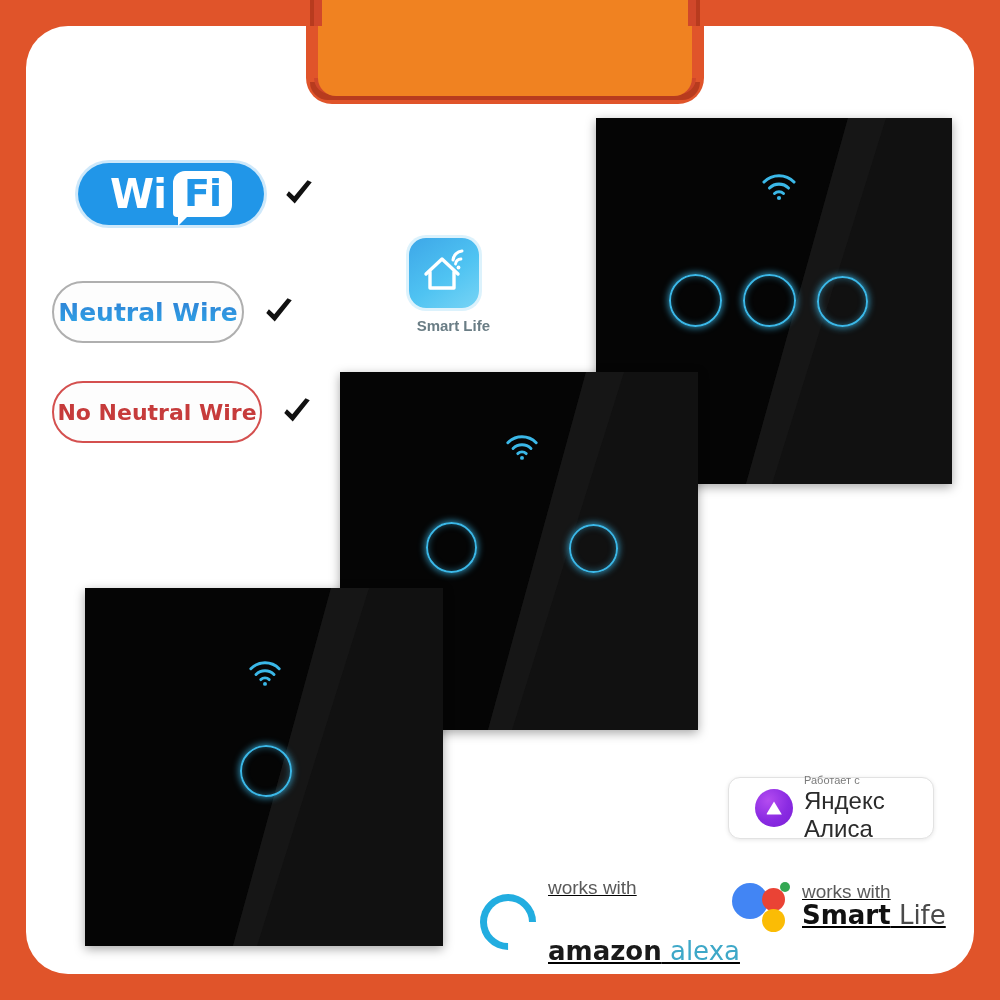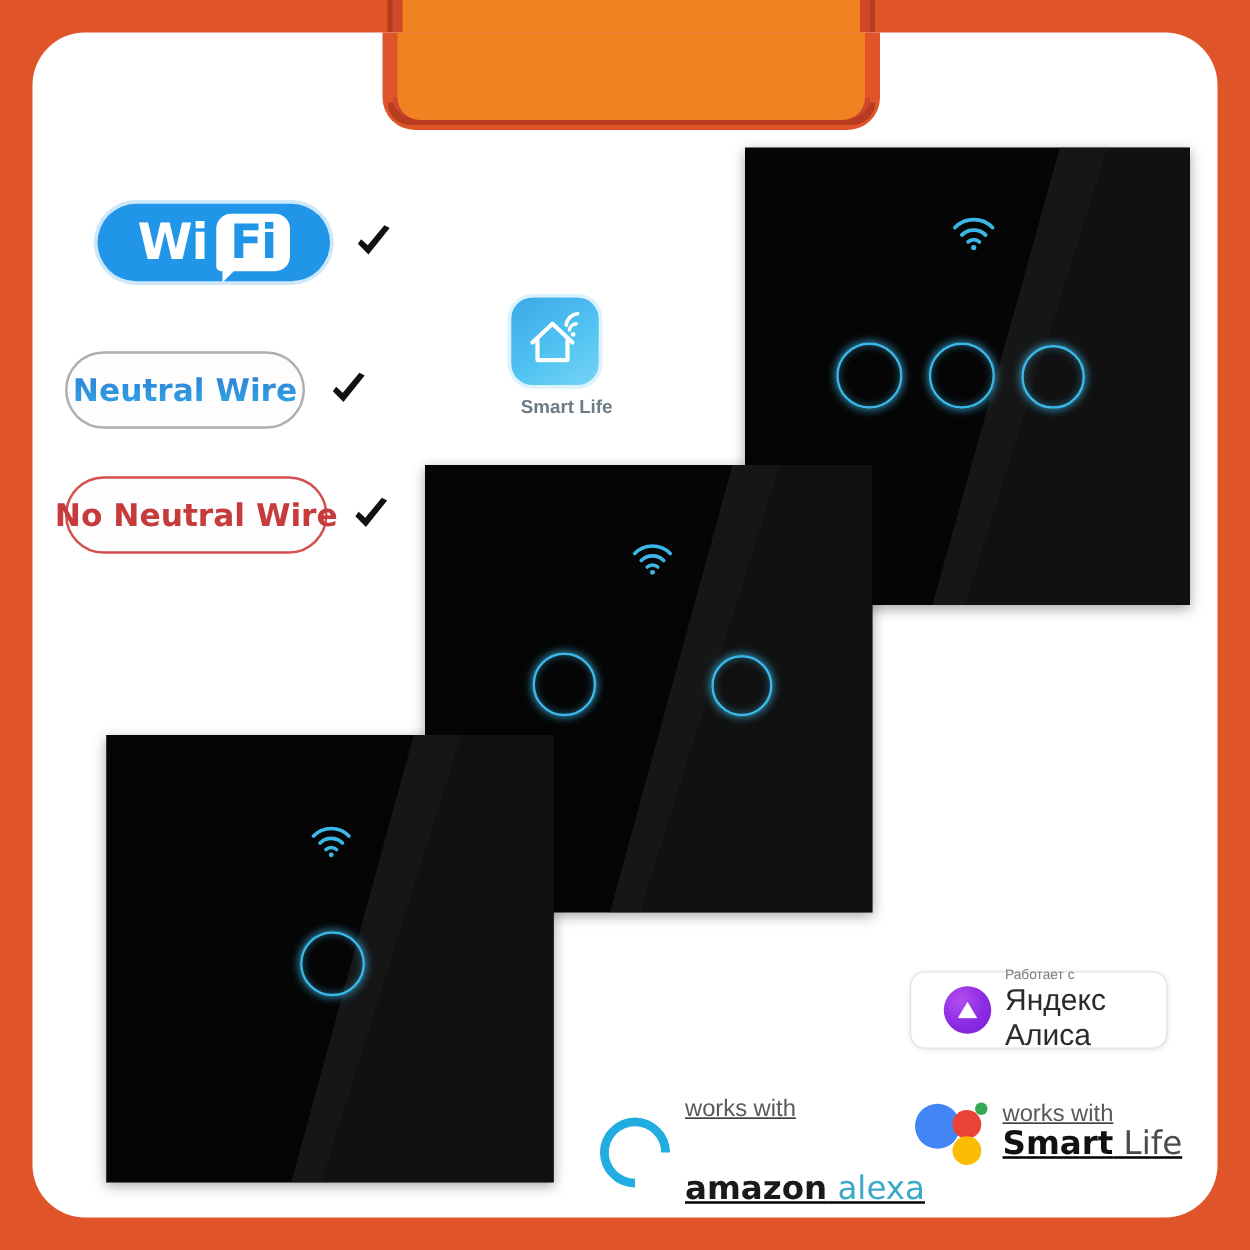--- a/index.html
+++ b/index.html
@@ -131,21 +131,21 @@
   .pill-text-blue {
     font-size: 25px; font-weight: 700;
     font-family: "DejaVu Sans", sans-serif;
     background: linear-gradient(180deg,#2F7FD4 0%,#2FA7E8 100%);
     -webkit-background-clip: text;
     background-clip: text;
     color: transparent;
     white-space: nowrap;
   }
   .pill-text-red {
-    font-size: 25px; font-weight: 700;
+    font-size: 22px; font-weight: 700;
     font-family: "DejaVu Sans", sans-serif;
     color: #C63B3B;
     white-space: nowrap;
   }
   .tick { margin-left: 18px; width: 34px; height: 34px; }
 
   
   .smartlife { position: absolute; left: 398px; top: 238px; width: 92px; text-align: right; }
   .sl-icon {
     width: 70px; height: 70px; margin: 0 auto;

